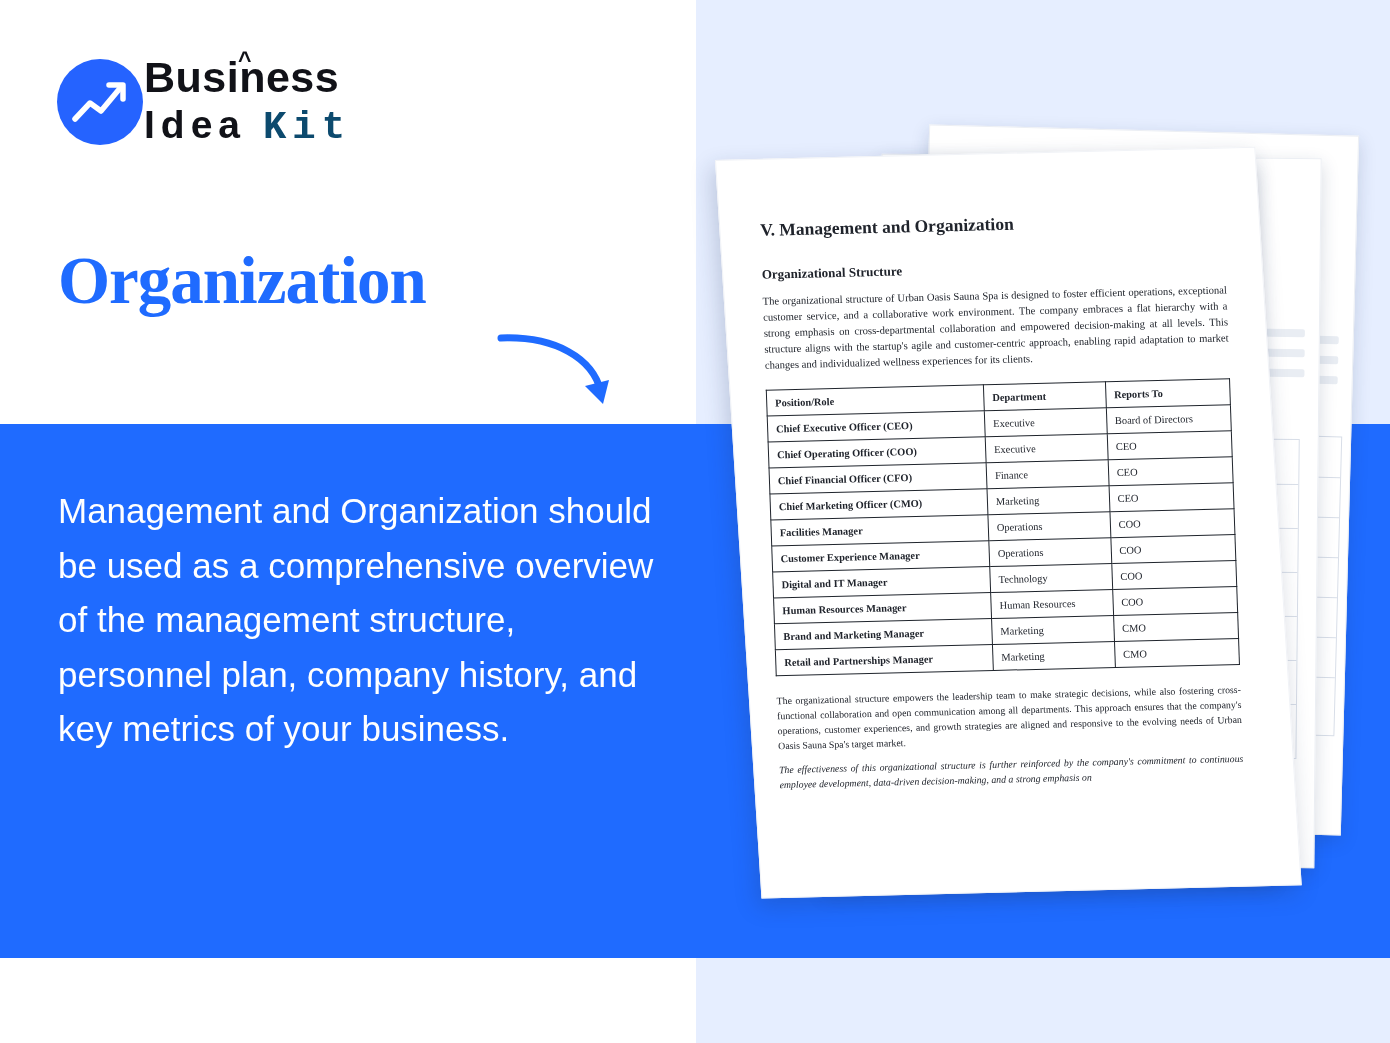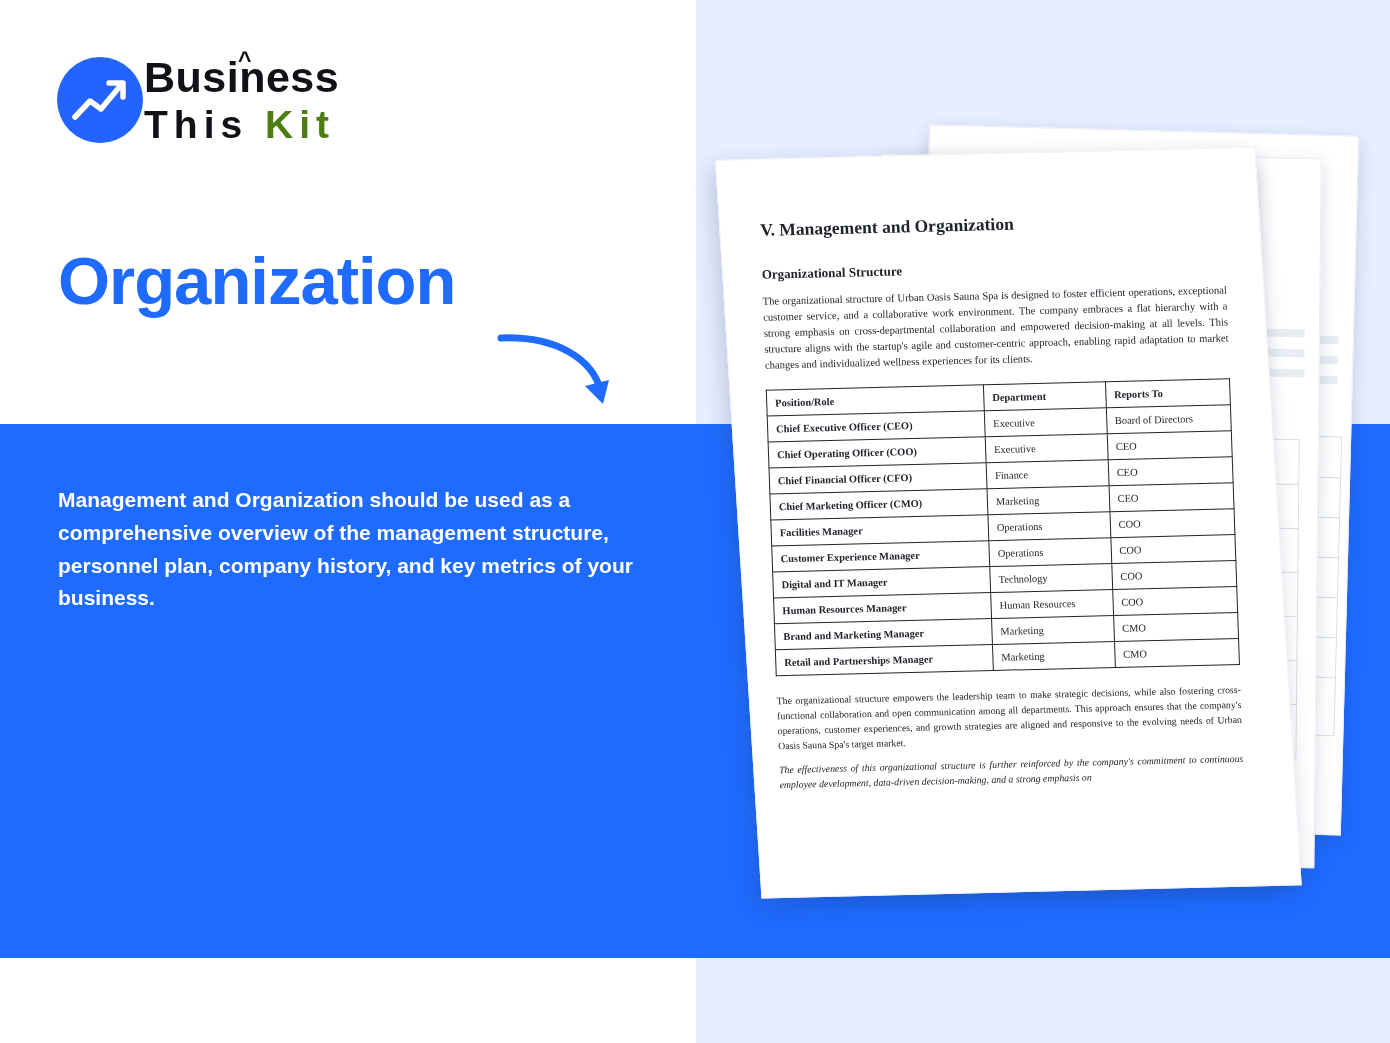--- a/index.html
+++ b/index.html
@@ -51,39 +51,39 @@
     font-size: 43px; font-weight: bold; letter-spacing: .5px;
     color: #111218; position: relative; display: inline-block;
   }
   .logo-hat {
     position: absolute; left: 94px; top: -7px; font-size: 23px; color: #111218;
   }
   .logo-line2 {
     margin-top: 6px; font-size: 39px; font-weight: bold; letter-spacing: 6px;
     color: #111218;
   }
-  .logo-line2 .kit { color: #4d7c0f; }
+  .logo-line2 .kit { color: #0c4a6e; font-family: Liberation Mono, monospace; }
 
   
   .headline {
     position: absolute; left: 58px; top: 243px; width: 620px;
     font-size: 67px; font-weight: bold; line-height: 1.12;
     color: #111218; letter-spacing: -1px;
   }
-  .headline .hl-2 { color: #1f6bff; display: block; }
+  .headline .hl-2 { color: #1f6bff; display: block; font-family: Liberation Serif, serif; }
 
   
   .arrow {
     position: absolute; left: 497px; top: 330px; width: 130px; height: 100px;
   }
 
   
   .body-copy {
     position: absolute; left: 58px; top: 484px; width: 600px;
-    font-size: 21px; font-weight: bold; line-height: 1.56; color: #ffffff;
+    font-size: 35px; font-weight: normal; line-height: 1.56; color: #ffffff;
   }
 
   
   .docs { position: absolute; left: 620px; top: 120px; width: 770px; height: 800px; }
   .sheet {
     position: absolute; background: #fff;
     box-shadow: 0 6px 18px rgba(30,50,90,.18);
     border: 1px solid #eceff4;
   }
   .sheet.s1 { left: 300px; top: 10px; width: 430px; height: 700px; transform: rotate(1.5deg); }
@@ -152,21 +152,21 @@
       <path d="M18 60 L33 44 L44 52 L64 28" stroke="#ffffff" stroke-width="5.5" fill="none" stroke-linecap="round" stroke-linejoin="round"></path>
       <path d="M52 26 L66 26 L66 40" stroke="#ffffff" stroke-width="5.5" fill="none" stroke-linecap="round" stroke-linejoin="round"></path>
     </svg>
   </div>
   <div class="logo-text">
     <div class="logo-line1">
       <span>Business</span>
       <span class="logo-hat">^</span>
     </div>
     <div class="logo-line2">
-      <span>This</span>
+      <span>Idea</span>
       <span class="kit">Kit</span>
     </div>
   </div>
 </div>
 
 <div class="headline">
   <span class="hl-2">Organization</span>
 </div>
 
 <div class="arrow">

